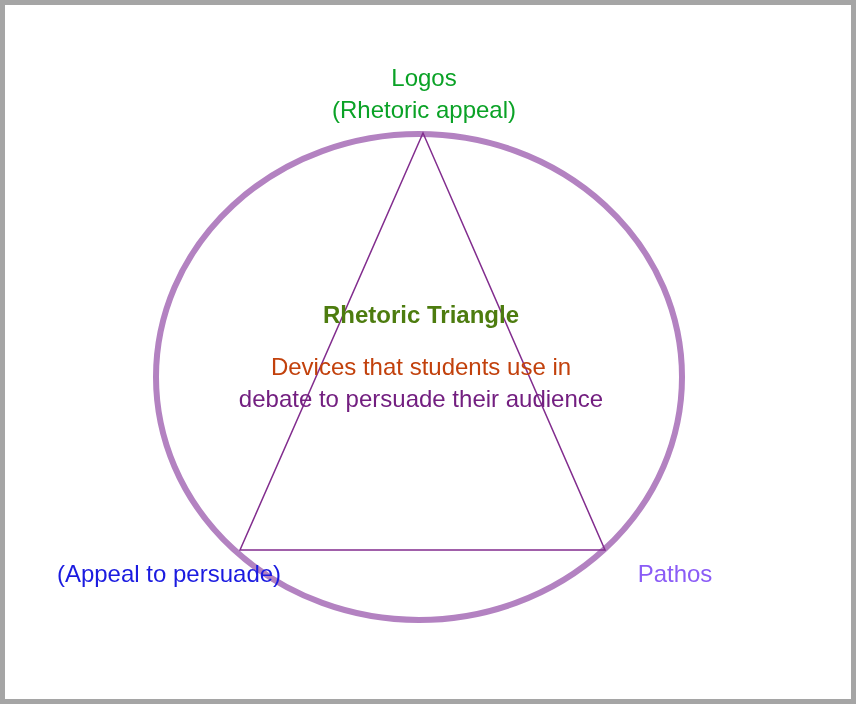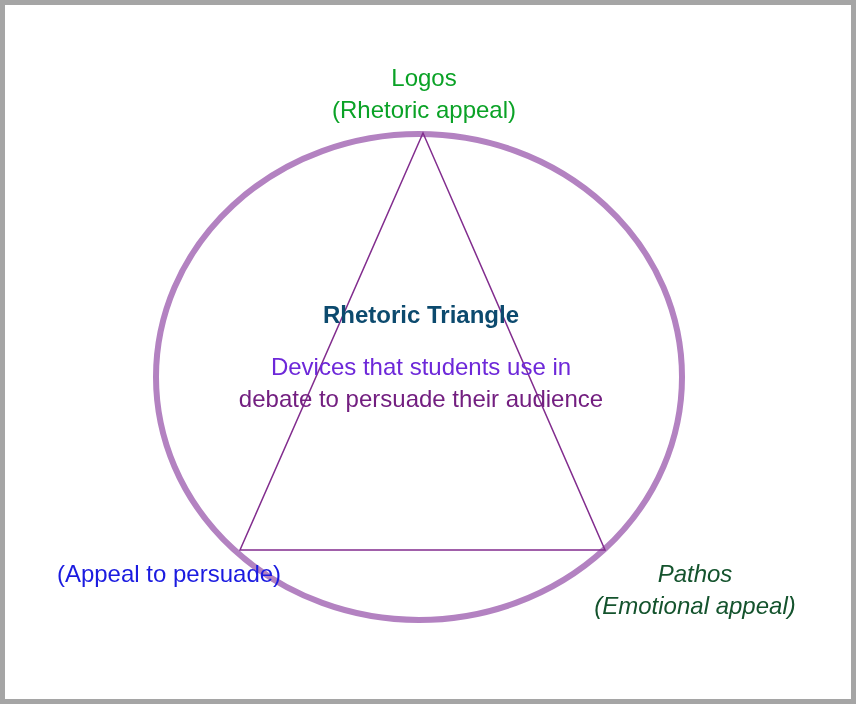--- a/index.html
+++ b/index.html
@@ -66,29 +66,28 @@
     <ellipse cx="419" cy="377" rx="263" ry="243" fill="none" stroke-width="6" stroke="#b382c1"></ellipse>
     <path d="M 423 133 L 240 550 L 605 550 Z" fill="none" stroke-width="1.5" stroke="#822d8e"></path>
   </svg>
 
   <div class="label" style="left: 424px; top: 62px; color: rgb(10, 162, 38);">
     <div class="node-label">Logos</div>
     <div class="node-label">(Rhetoric appeal)</div>
   </div>
 
   <div class="center-block">
-    <div class="center-title" style="color: #0c4a6e;">Rhetoric Triangle</div>
-    <div class="center-sub" style="color: #6d28d9;">Devices that students use in</div>
+    <div class="center-title" style="color: #4d7c0f;">Rhetoric Triangle</div>
+    <div class="center-sub" style="color: #c2410c;">Devices that students use in</div>
     <div class="center-sub" style="color: rgb(115, 31, 128);">debate to persuade their audience</div>
   </div>
 
   <div class="label" style="left: 169px; top: 558px; color: rgb(27, 27, 224);">
     <div class="node-label">(Appeal to persuade)</div>
   </div>
 
-  <div class="label" style="left: 695px; top: 558px; color: #14532d; font-style: italic;">
+  <div class="label" style="left: 675px; top: 558px; color: #8b5cf6;">
     <div class="node-label">Pathos</div>
-    <div class="node-label">(Emotional appeal)</div>
   </div>
 
   <div class="frame"></div>
 
 </div>
 
 </body></html>

